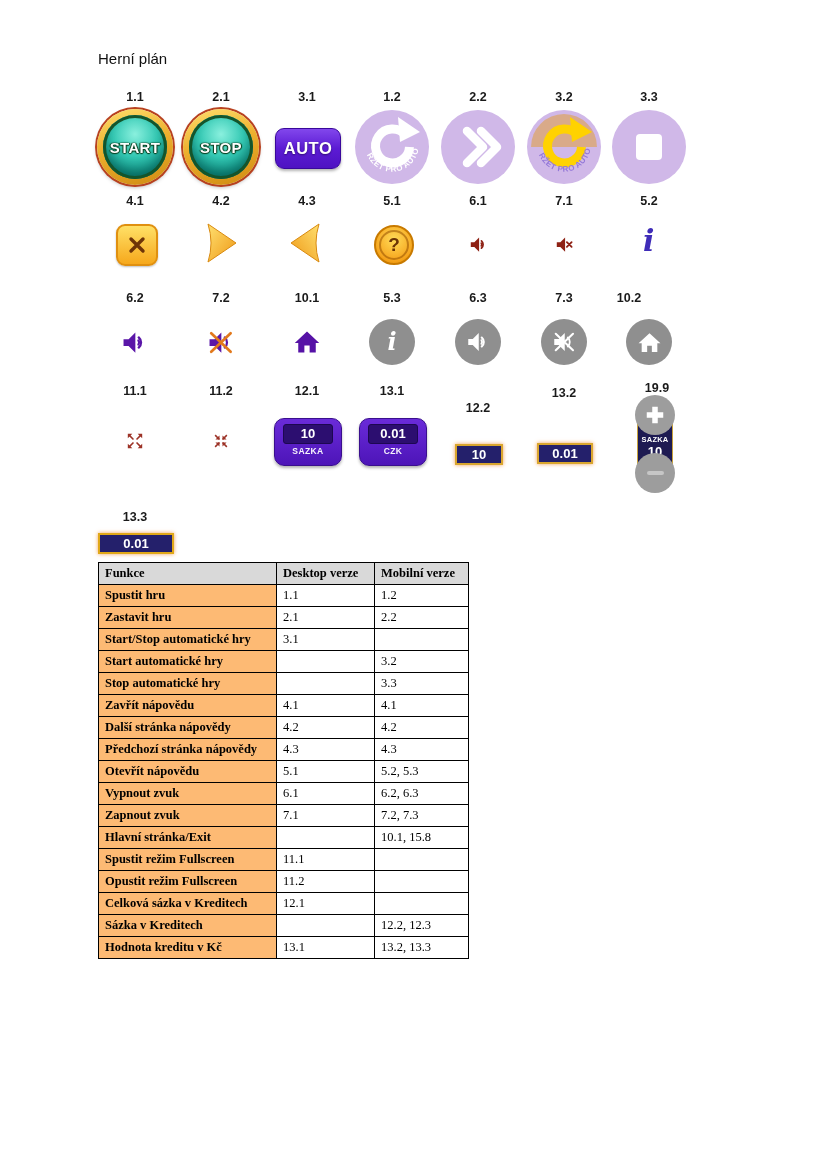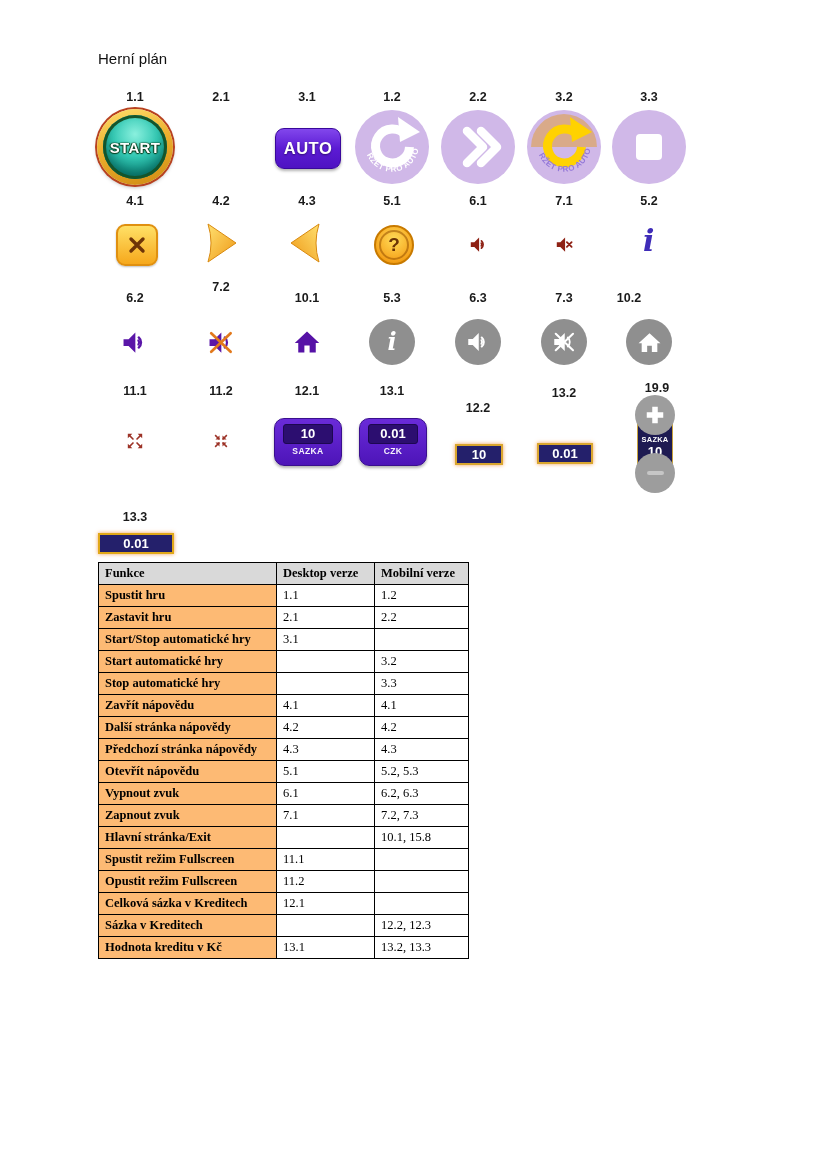--- a/index.html
+++ b/index.html
@@ -94,20 +94,25 @@
   <div class="lbl" style="left:392px; top:90px">1.2</div>
   <div class="lbl" style="left:478px; top:90px">2.2</div>
   <div class="lbl" style="left:564px; top:90px">3.2</div>
   <div class="lbl" style="left:649px; top:90px">3.3</div>
 
   <div class="round-btn" style="left:97px; top:109px">
     <div class="round-inner">
         <span>START</span>
       </div>
   </div>
+  <div class="round-btn" style="left:183px; top:109px">
+    <div class="round-inner">
+        <span>STOP</span>
+      </div>
+  </div>
   <div class="auto-btn" style="left:275px; top:128px">
     <span>AUTO</span>
   </div>
 
   <svg class="abs" style="left:355px; top:110px" width="74" height="74" viewBox="0 0 74 74">
     <circle cx="37" cy="37" r="37" fill="#d0b8e8"></circle>
     <path d="M50.5 25 A17 17 0 1 0 54.5 37" fill="none" stroke="#fff" stroke-width="9"></path>
     <polygon points="43,7 65,22 45,32" fill="#fff"></polygon>
     <path id="arc12" d="M 11 42 A 27 27 0 0 0 63 42" fill="none"></path>
     <text font-size="8" font-weight="bold" fill="#fff" letter-spacing="0.4" text-anchor="middle">
@@ -175,21 +180,21 @@
     <path d="M21 10a8 8 0 0 1 0 12" stroke="currentColor" stroke-width="3" fill="none" stroke-linecap="round"></path>
     <path d="M20.5 13.5a4.2 4.2 0 0 1 0 5" stroke="currentColor" stroke-width="2.6" fill="none" stroke-linecap="round"></path>
   </svg>
   <svg class="abs" style="left:555px; top:235px; color:#8e2114" width="19" height="19" viewBox="0 0 32 32">
     <path d="M3 12h6l8-8v24l-8-8H3z" fill="currentColor"></path>
     <path d="M20 12l8 8M28 12l-8 8" stroke="currentColor" stroke-width="3" stroke-linecap="round" fill="none"></path>
   </svg>
   <div class="info-i" style="left:643px; top:226px">i</div>
 
   <div class="lbl" style="left:135px; top:291px">6.2</div>
-  <div class="lbl" style="left:221px; top:280px">7.2</div>
+  <div class="lbl" style="left:221px; top:291px">7.2</div>
   <div class="lbl" style="left:307px; top:291px">10.1</div>
   <div class="lbl" style="left:392px; top:291px">5.3</div>
   <div class="lbl" style="left:478px; top:291px">6.3</div>
   <div class="lbl" style="left:564px; top:291px">7.3</div>
   <div class="lbl" style="left:629px; top:291px">10.2</div>
 
   <svg class="abs" style="left:121px; top:329px; color:#5a16a8" width="27" height="27" viewBox="0 0 32 32">
     <path d="M3 12h6l8-8v24l-8-8H3z" fill="currentColor"></path>
     <path d="M21 10a8 8 0 0 1 0 12" stroke="currentColor" stroke-width="2.8" fill="none" stroke-linecap="round"></path>
     <path d="M20.5 13.5a4.2 4.2 0 0 1 0 5" stroke="currentColor" stroke-width="2.4" fill="none" stroke-linecap="round"></path>

